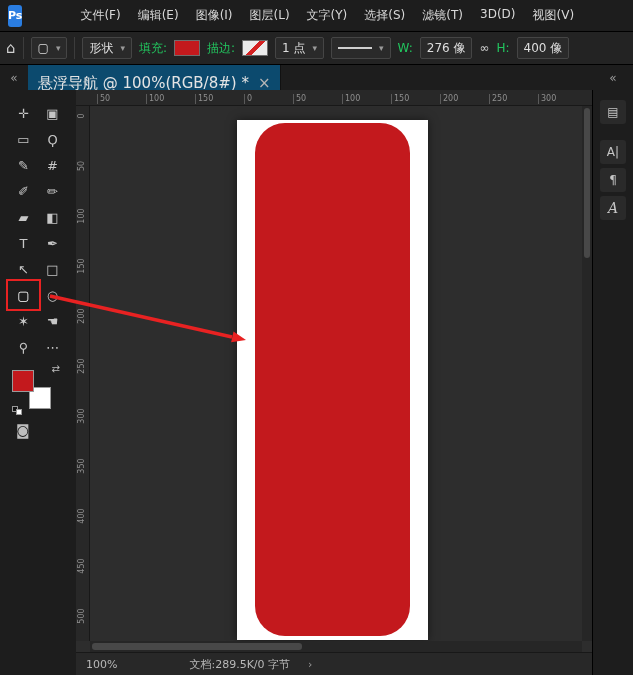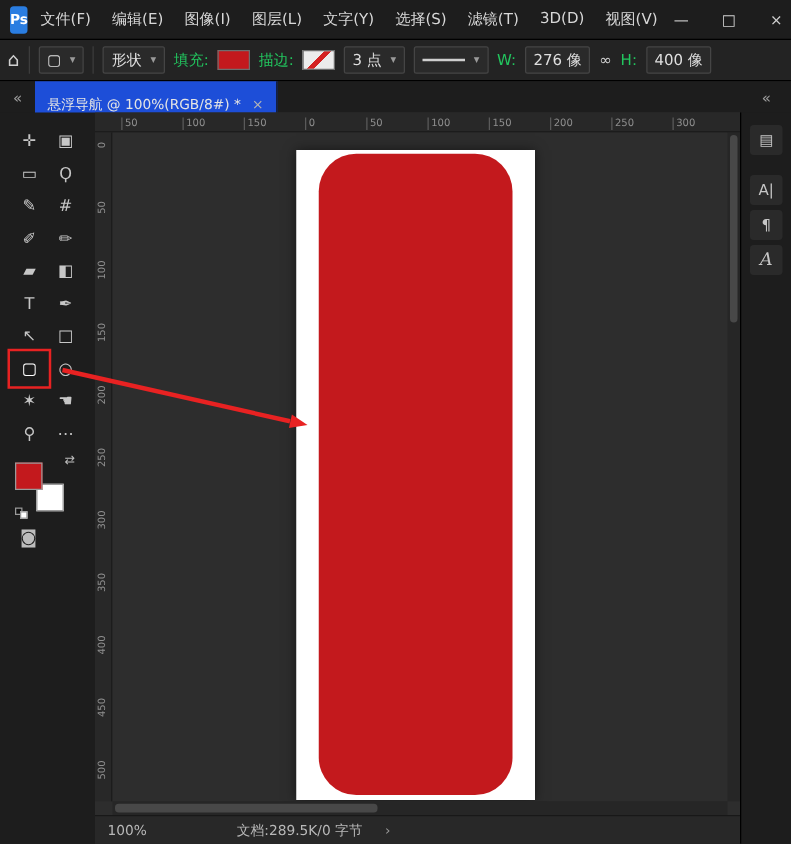--- a/index.html
+++ b/index.html
@@ -4,21 +4,21 @@
 <style>
   * { margin:0; padding:0; box-sizing:border-box; }
   html,body { width:633px; height:675px; }
   body {
     position:relative; overflow:hidden;
     background:#1d1d1d; color:#c9c9c9;
     font-family:"DejaVu Sans","Liberation Sans",sans-serif; font-size:12px;
   }
   
   .menubar { position:absolute; top:0; left:0; right:0; height:32px;
-    background:#1d1d1d; border-bottom:1px solid #000; display:flex; align-items:center; }
+    background:#1d1d1d; border-bottom:1px solid #000; display:flex; align-items:center;gap:48px; }
   .ps-logo { width:22px; height:22px; margin:0 10px 0 8px; background:#2a7de1; color:#fff;
     border-radius:3px; font-size:11px; font-weight:bold; display:flex; align-items:center; justify-content:center; }
   .menu-items { display:flex; gap:17px;text-align:right; }
   .menu-item { color:#d8d8d8; font-size:12px; white-space:nowrap; }
   .win-controls { margin-left:auto; display:flex; }
   .win-btn { width:38px; height:31px; display:flex; align-items:center; justify-content:center;
     color:#cfcfcf; font-size:12px; }
   
   .optionsbar { position:absolute; top:32px; left:0; right:0; height:33px;
     background:#232323; border-bottom:1px solid #000;
@@ -31,22 +31,22 @@
   .ob-label { color:#22c55e; white-space:nowrap; }
   .swatch { width:26px; height:16px; border:1px solid #6e6e6e; }
   .swatch.fill { background:#c3191d; }
   .swatch.stroke { background-color:#ececec;
     background-image:linear-gradient(135deg, transparent 44%, #d42222 44%, #d42222 58%, transparent 58%); }
   .line-preview { width:34px; height:0; border-top:2px solid #cfcfcf; }
   
   .tabbar { position:absolute; top:65px; left:0; right:0; height:25px;
     background:#1d1d1d; display:flex; align-items:stretch; }
   .collapse { width:28px; display:flex; align-items:center; justify-content:center; color:#9c9c9c; font-size:12px; }
-  .doc-tab { background:#1d4ed8; color:#e4e4e4; display:flex; align-items:center;
-    padding:18px 10px; font-size:11px; border-right:1px solid #111; white-space:nowrap; }
+  .doc-tab { background:#0c4a6e; color:#e4e4e4; display:flex; align-items:center;
+    padding:18px 10px; font-size:15px; border-right:1px solid #111; white-space:nowrap; }
   .tab-close { margin-left:9px; color:#b5b5b5; }
   .tab-spacer { flex:1; }
   .right-collapse { width:40px; display:flex; align-items:center; justify-content:center; color:#9c9c9c; }
   
   .main { position:absolute; top:90px; left:0; right:0; bottom:0; display:flex; }
   
   .toolrail { width:76px; background:#1d1d1d; position:relative; flex:none; }
   .tools-grid { position:absolute; top:10px; left:9px; display:grid; grid-template-columns:29px 29px; }
   .tool { height:26px; display:flex; align-items:center; justify-content:center;
     color:#c6c6c6; font-size:13px; }
@@ -123,21 +123,21 @@
   <span class="ob-divider"></span>
   <span class="ob-select">
     <span>形状</span>
     <span class="caret">▾</span>
   </span>
   <span class="ob-label">填充:</span>
   <span class="swatch fill"></span>
   <span class="ob-label">描边:</span>
   <span class="swatch stroke"></span>
   <span class="ob-select">
-    <span>3 点</span>
+    <span>1 点</span>
     <span class="caret">▾</span>
   </span>
   <span class="ob-select">
     <span class="line-preview"></span>
     <span class="caret">▾</span>
   </span>
   <span class="ob-label">W:</span>
   <span class="ob-input">276 像</span>
   <span class="ob-icon" style="font-size:12px">∞</span>
   <span class="ob-label">H:</span>

